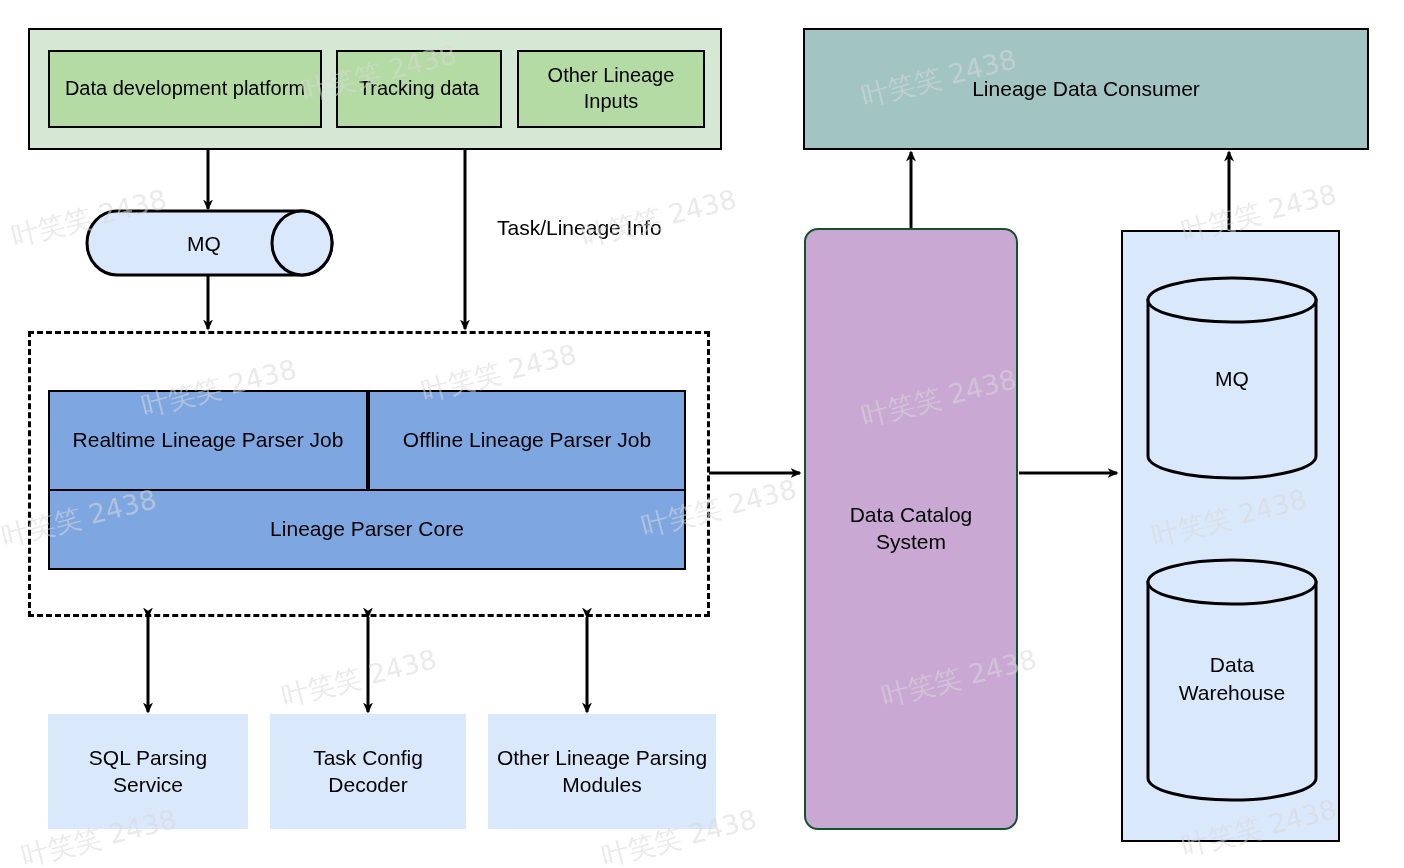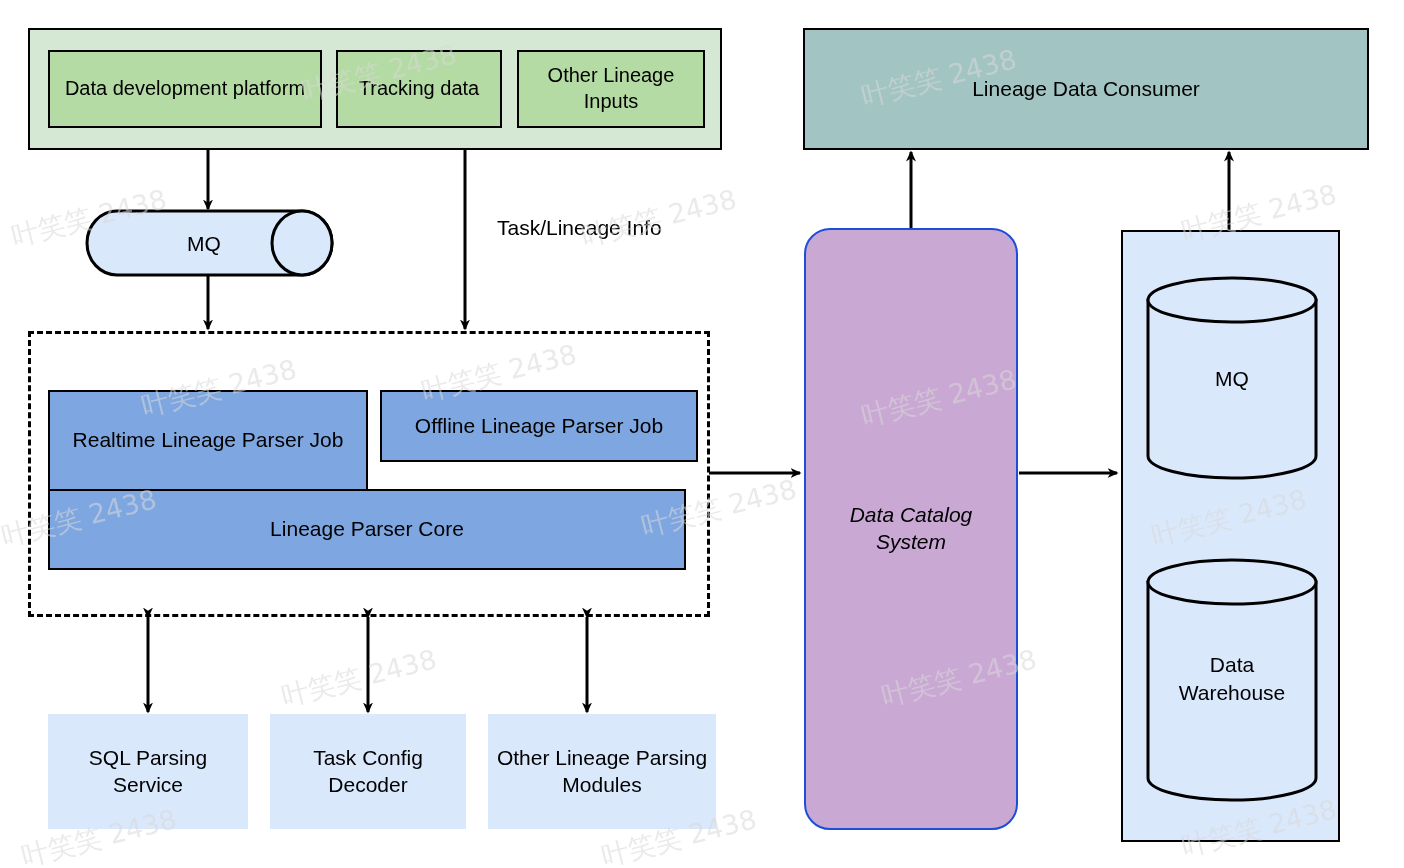--- a/index.html
+++ b/index.html
@@ -13,21 +13,21 @@
 
   .node{position:absolute;box-sizing:border-box;display:flex;align-items:center;
         justify-content:center;text-align:center;line-height:1.28;z-index:2;}
 
   .grp-green{background:#d5e8d4;border:2px solid #000;}
   .box-green{background:#b4dba4;border:2px solid #000;}
   .box-teal{background:#a2c4c3;border:2px solid #000;}
   .box-blue{background:#7ea6e0;border:2px solid #000;}
   .box-lblue-plain{background:#dae8fc;border:none;}
   .grp-lblue{background:#dae8fc;border:2px solid #000;}
-  .box-purple{background:#c9a8d4;border:2px solid #1d4ed8;border-radius:26px;font-style:italic;}
+  .box-purple{background:#c9a8d4;border:2px solid #14532d;border-radius:14px;}
   .dashed{background:transparent;border:3px dashed #000;}
 
   .label{position:absolute;z-index:4;white-space:nowrap;}
 
   svg.edges{position:absolute;left:0;top:0;width:1404px;height:868px;z-index:3;
             pointer-events:none;overflow:visible;}
   svg.shape{position:absolute;z-index:2;overflow:visible;}
   .cyl-fill{fill:#dae8fc;stroke:#000;stroke-width:3;}
   .cyl-top{fill:#dae8fc;stroke:#000;stroke-width:3;}
   .cyl-txt{font-family:"Liberation Sans","DejaVu Sans",sans-serif;fill:#000;
@@ -110,21 +110,21 @@
   <div class="label" style="left:497px;top:216px;font-size:21px;">
     <span>Task/Lineage Info</span>
   </div>
 
   <div class="node dashed" style="left:28px;top:331px;width:682px;height:286px;"></div>
 
   <div class="node box-blue" style="left:48px;top:390px;width:320px;height:101px;font-size:21px;padding:15px 4px;">
     <span>Realtime Lineage Parser Job</span>
   </div>
 
-  <div class="node box-blue" style="left:380px;top:390px;width:318px;height:72px;font-size:21px;padding:4px 4px;">
+  <div class="node box-blue" style="left:368px;top:390px;width:318px;height:101px;font-size:21px;padding:4px 4px;">
     <span>Offline Lineage Parser Job</span>
   </div>
 
   <div class="node box-blue" style="left:48px;top:489px;width:638px;height:81px;font-size:21px;">
     <span>Lineage Parser Core</span>
   </div>
 
   <div class="node box-lblue-plain" style="left:48px;top:714px;width:200px;height:115px;font-size:21px;padding:13px 8px;">
     <span>SQL Parsing Service</span>
   </div>

